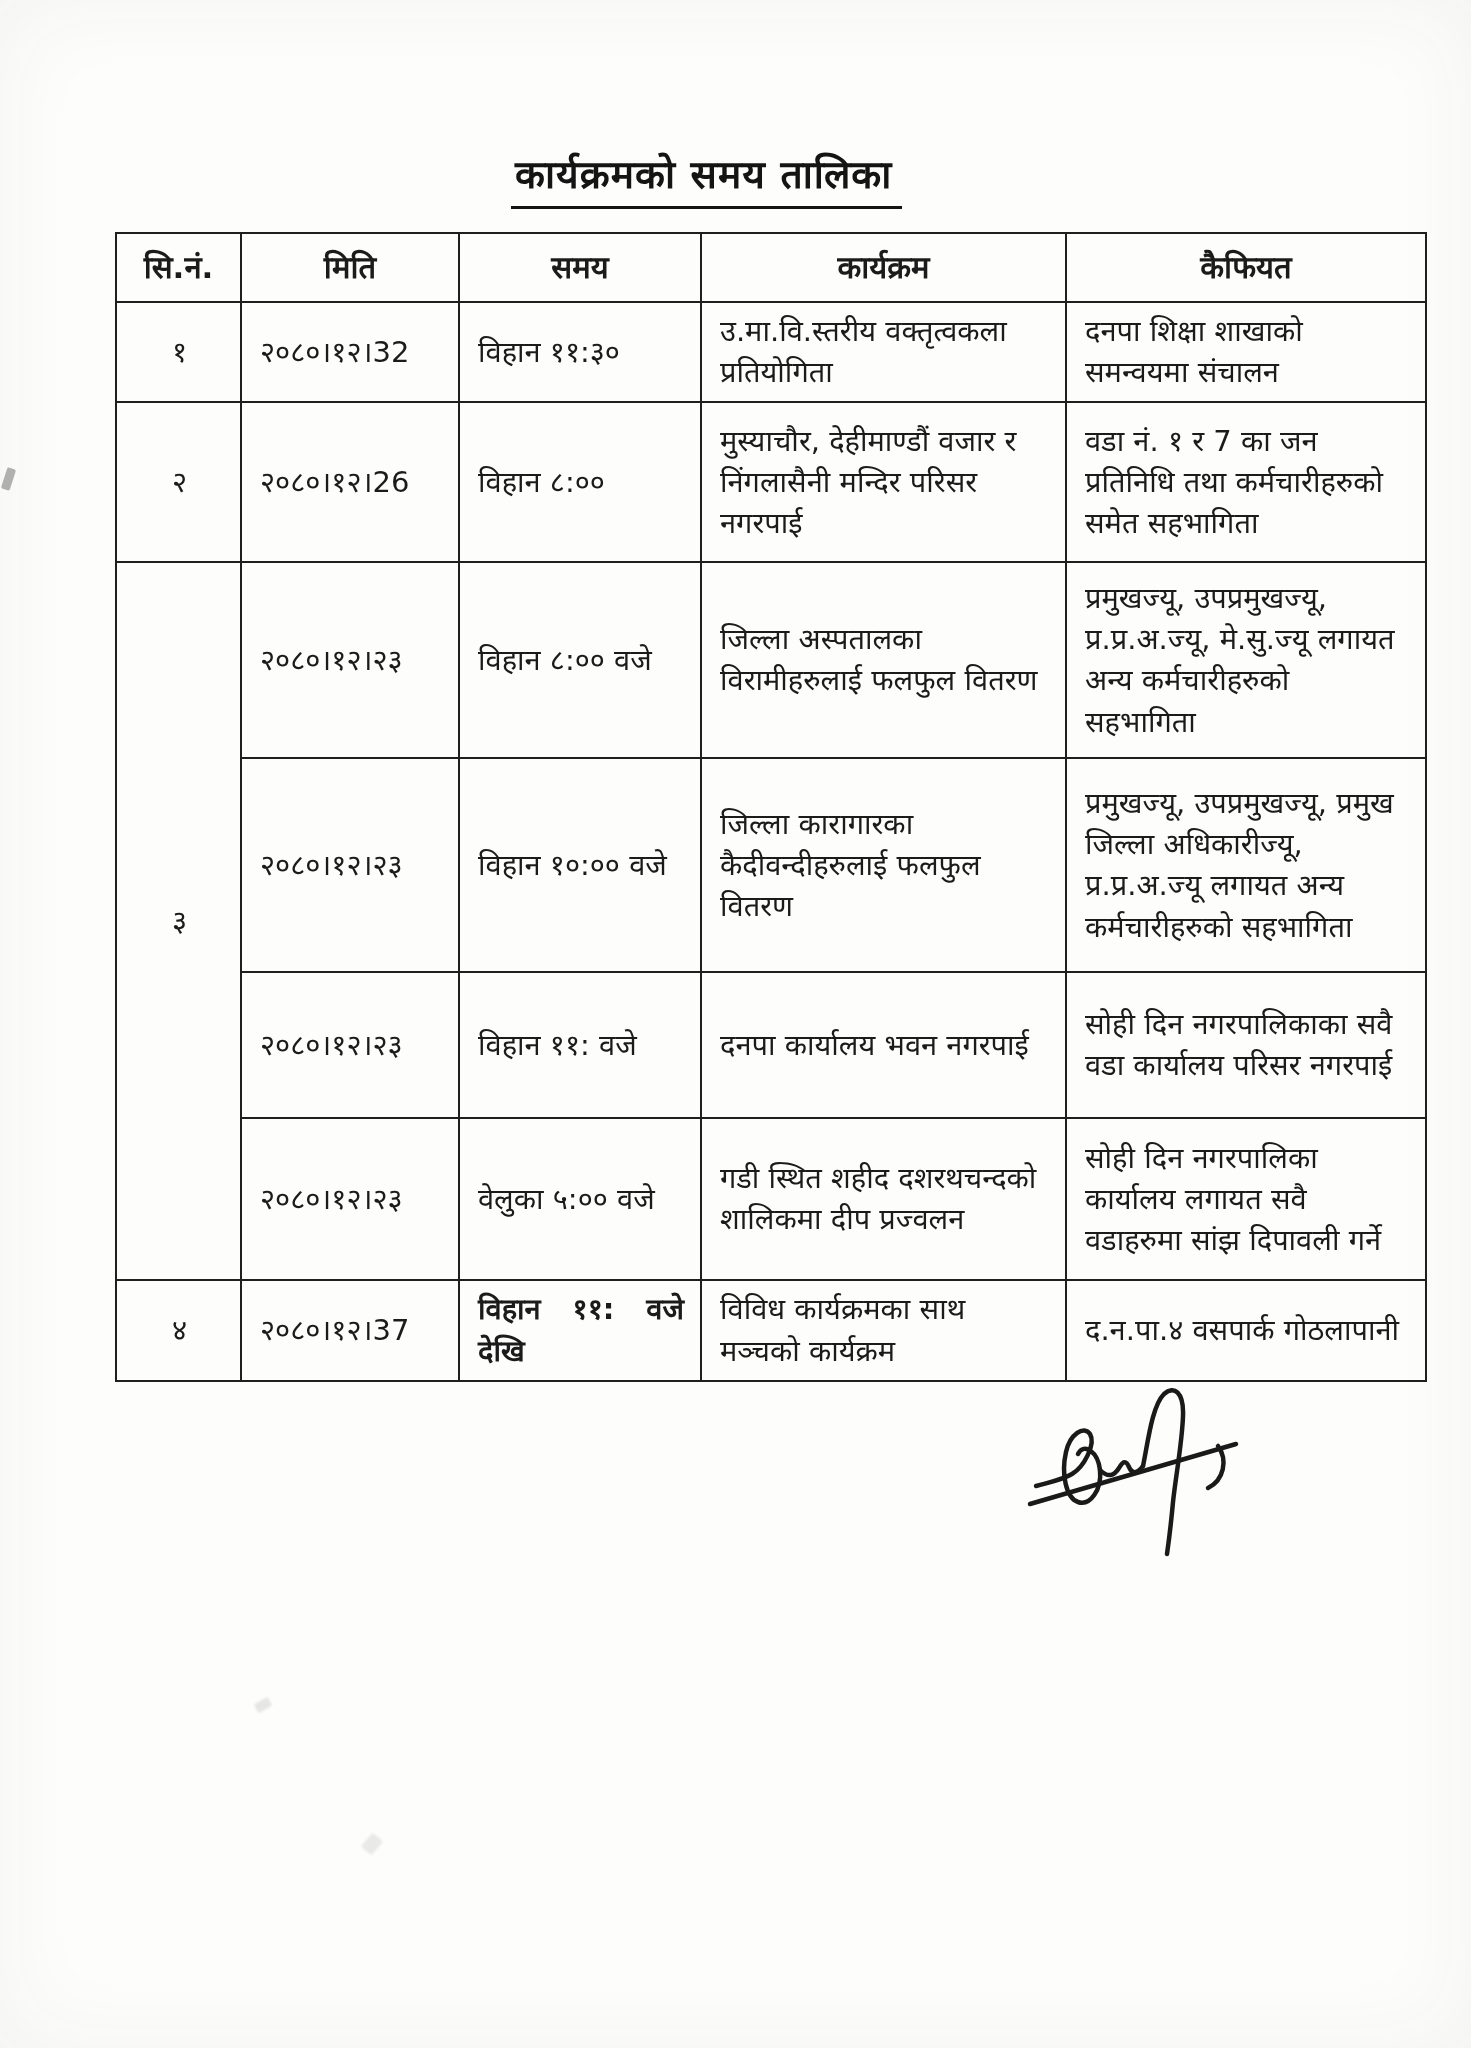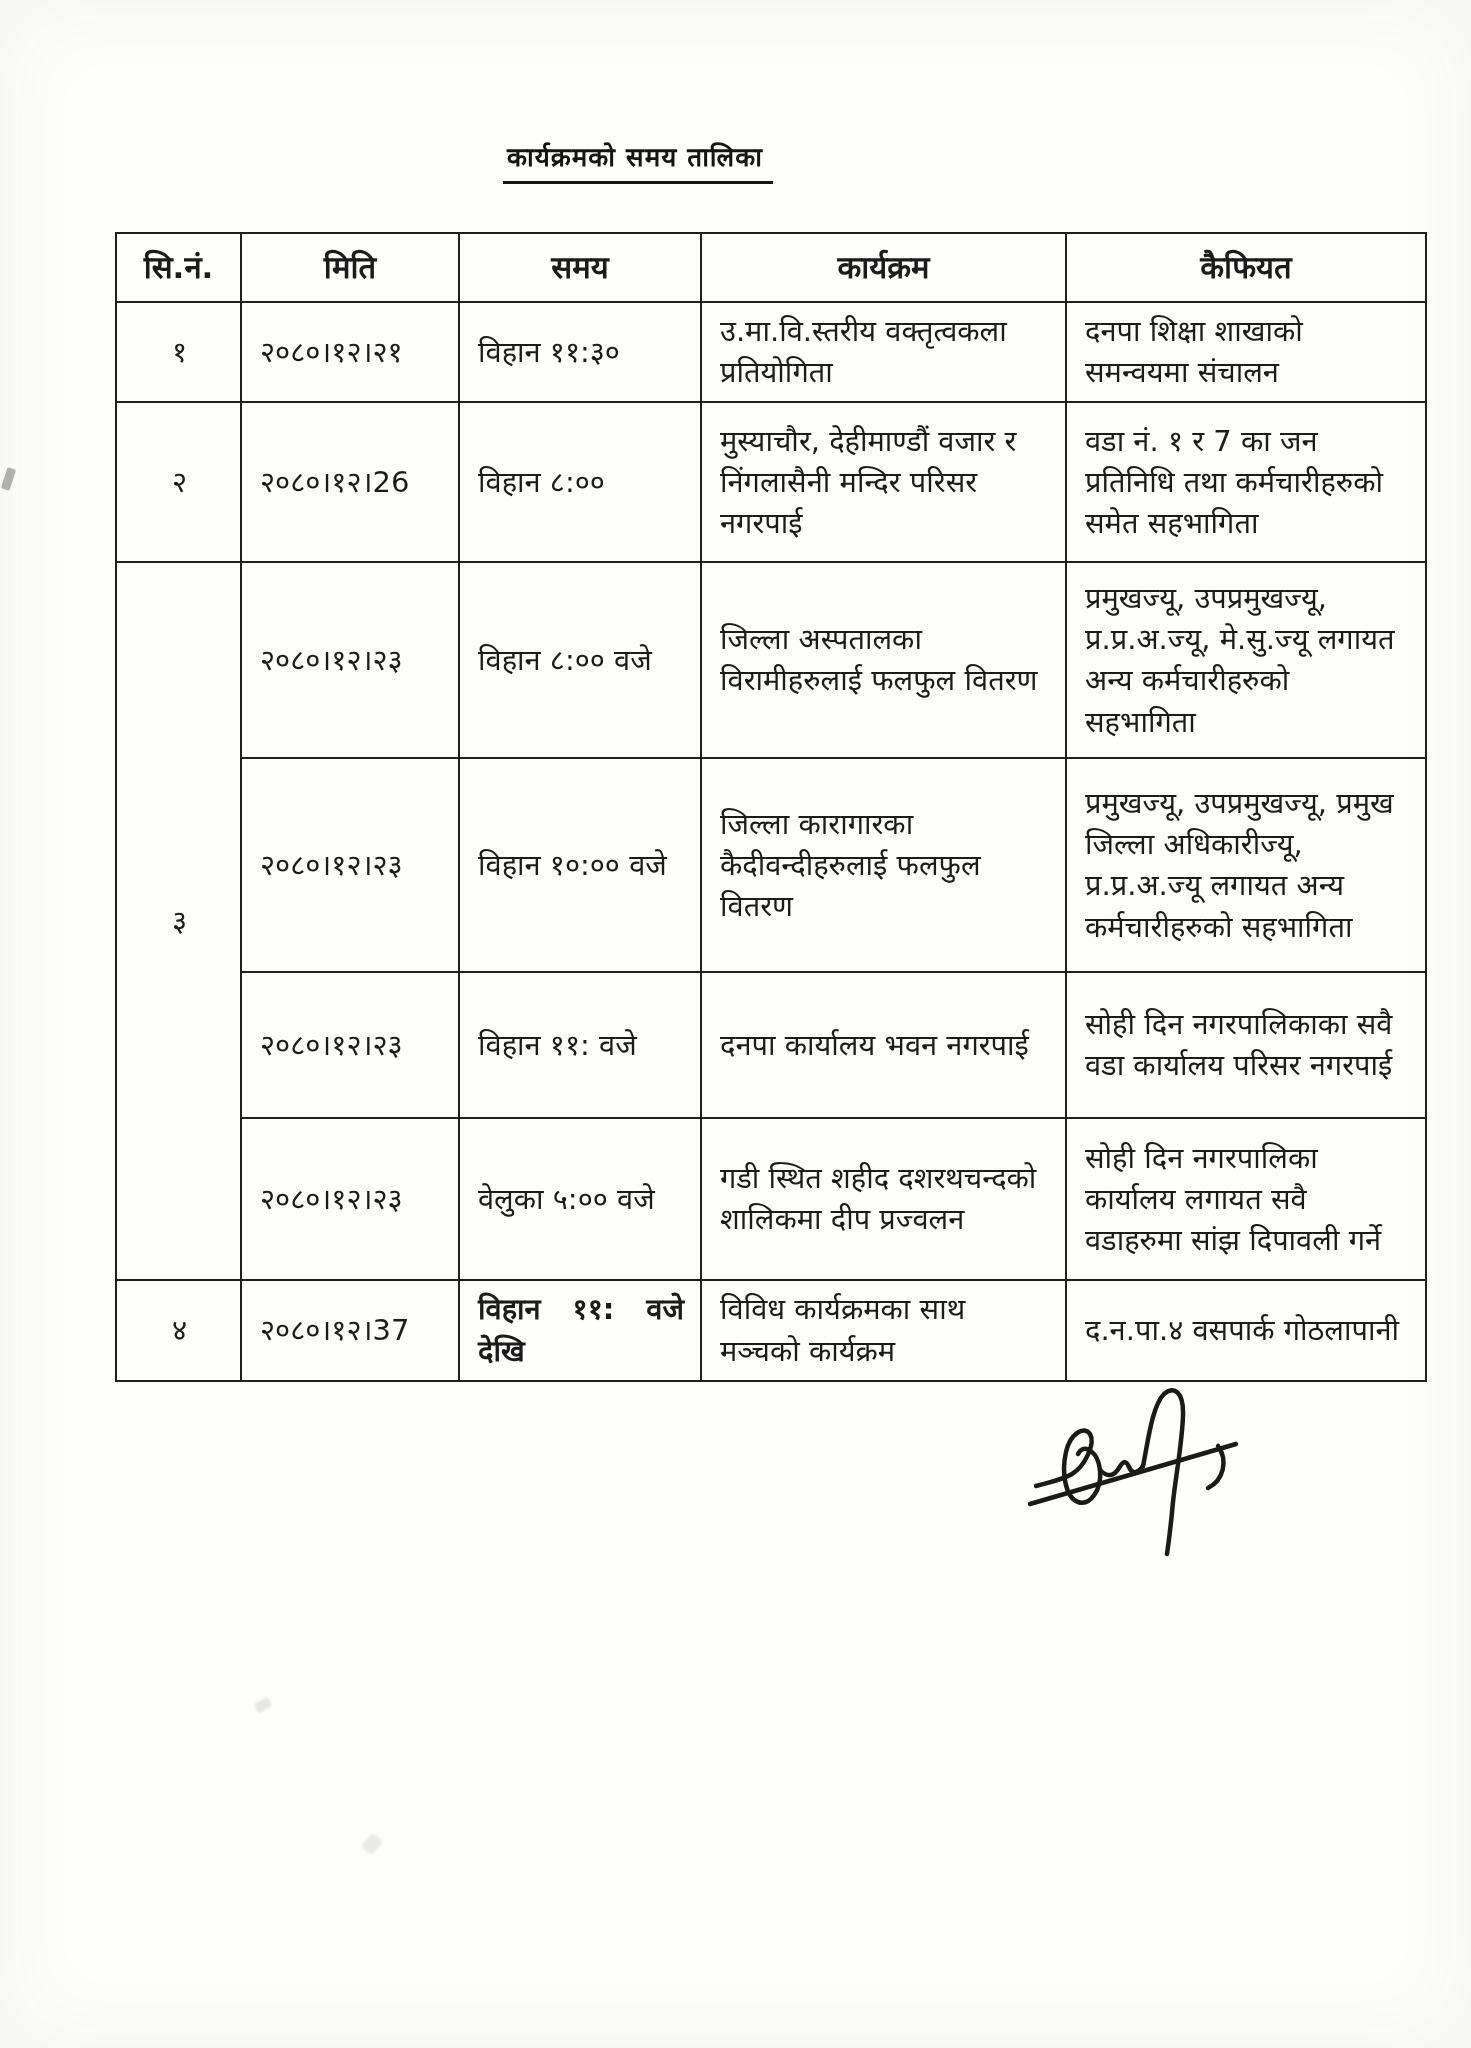--- a/index.html
+++ b/index.html
@@ -14,22 +14,22 @@
     background: #fdfdfb;
     overflow: hidden;
     box-shadow: inset 0 0 90px rgba(60,60,55,0.05);
     font-family: "DejaVu Sans", "Liberation Sans", sans-serif;
     color: #1b1b1b;
   }
   .doc-title {
     position: absolute;
     left: 495px;
     top: 130px;
-    margin: 8px;
-    font-size: 26px;
+    margin: 16px;
+    font-size: 39px;
     font-weight: 700;
     letter-spacing: 1px;
     color: #141414;
     border-bottom: 3px solid #141414;
     padding: 0 10px 7px 4px;
     white-space: nowrap;
   }
   table.schedule {
     position: absolute;
     left: 115px;
@@ -106,21 +106,21 @@
         <th>सि.नं.</th>
         <th>मिति</th>
         <th>समय</th>
         <th>कार्यक्रम</th>
         <th>कैफियत</th>
       </tr>
     </thead>
     <tbody>
       <tr class="r1">
         <td class="sn">१</td>
-        <td>२०८०।१२।२१</td>
+        <td>२०८०।१२।32</td>
         <td>विहान ११:३०</td>
         <td>उ.मा.वि.स्तरीय वक्तृत्वकला प्रतियोगिता</td>
         <td>दनपा शिक्षा शाखाको समन्वयमा संचालन</td>
       </tr>
       <tr class="r2">
         <td class="sn">२</td>
         <td>२०८०।१२।26</td>
         <td>विहान ८:००</td>
         <td>मुस्याचौर, देहीमाण्डौं वजार र निंगलासैनी मन्दिर परिसर नगरपाई</td>
         <td>वडा नं. १ र 7 का जन प्रतिनिधि तथा कर्मचारीहरुको समेत सहभागिता</td>

